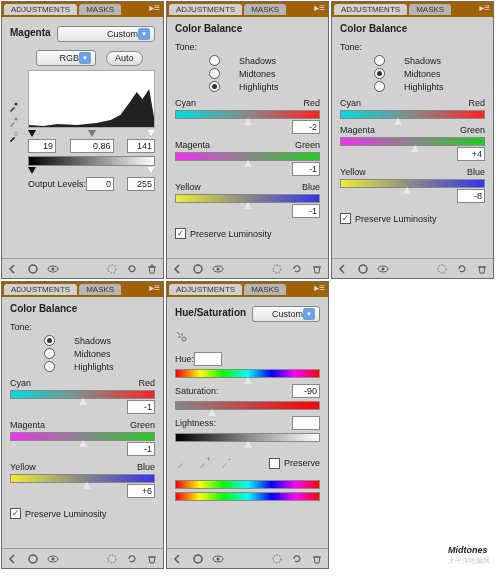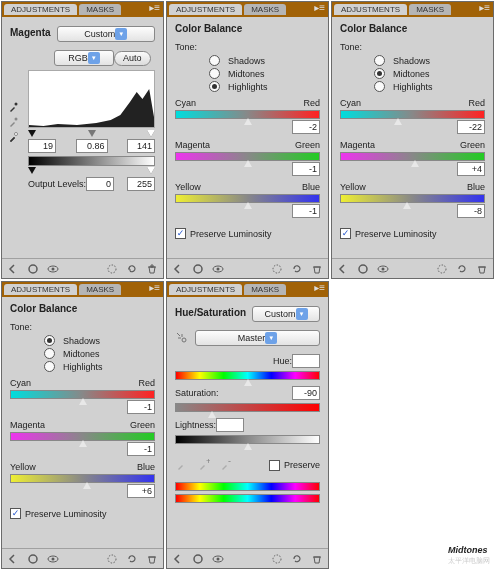--- a/index.html
+++ b/index.html
@@ -6,37 +6,37 @@
 body{background:#fff;width:500px;height:578px;position:relative}
 .grid{display:grid;grid-template-columns:repeat(3,165px);grid-template-rows:280px 290px;gap:0}
 .panel{background:#d1d1d1;border:1px solid #6b6b6b;display:flex;flex-direction:column;margin:1px}
 .tabbar{background:#a16207;display:flex;align-items:center;height:15px;position:relative}
 .tab{padding:1px 7px;font-size:8px;background:#b5b5b5;color:#333;border-top-left-radius:3px;border-top-right-radius:3px;margin-left:2px;cursor:pointer}
 .tab.active{background:#d1d1d1}
 .tabmenu{position:absolute;right:3px;top:2px;color:#ddd;font-size:10px;line-height:8px}
 .body{padding:6px 8px;flex:1;background:#d1d1d1}
 .title{font-size:10px;font-weight:bold;margin-bottom:4px}
 .row{display:flex;align-items:center;margin:3px 0}
-.dropdown{background:linear-gradient(#fdfdfd,#e3e3e3);border:1px solid #888;border-radius:3px;padding:1px 4px;display:flex;align-items:center;justify-content:center;min-width:60px;height:16px}
+.dropdown{background:linear-gradient(#fdfdfd,#e3e3e3);border:1px solid #888;border-radius:3px;padding:1px 4px;display:flex;align-items:center;justify-content:flex-end;min-width:60px;height:16px}
 .dd-arrow{background:#6ea2e8;border-radius:2px;width:12px;height:12px;display:flex;align-items:center;justify-content:center;color:#fff;font-size:7px}
 .btn{background:linear-gradient(#fafafa,#dcdcdc);border:1px solid #888;border-radius:9px;padding:1px 8px;height:15px;display:flex;align-items:center}
 .numbox{background:#fff;border:1px solid #888;width:28px;height:14px;padding:0 2px;display:flex;align-items:center;justify-content:flex-end}
 .histo{background:#fff;border:1px solid #aaa;height:58px;position:relative;margin:4px 0;overflow:hidden}
 .histo svg{position:absolute;bottom:0;left:0;width:100%;height:40px}
 .pickers{display:flex;flex-direction:column;gap:3px;position:absolute;left:6px;top:84px}
 .picker{width:12px;height:12px;display:flex;align-items:center;justify-content:center}
 .tri{width:0;height:0;border-left:4px solid transparent;border-right:4px solid transparent}
 .tri.b{border-top:7px solid #111}
 .tri.g{border-top:7px solid #777}
 .tri.w{border-top:7px solid #fff}
 .gradbar{height:10px;background:linear-gradient(90deg,#000,#fff);border:1px solid #888;margin:3px 0}
 .footer{background:#d1d1d1;border-top:1px solid #a0a0a0;height:20px;display:flex;align-items:center;padding:0 4px;gap:6px}
 .ficon{width:14px;height:14px;opacity:.75;display:flex;align-items:center;justify-content:center}
 .ficon svg{width:12px;height:12px}
-.radio{display:flex;align-items:center;gap:8px;margin:2px 0 2px 34px}
+.radio{display:flex;align-items:center;gap:19px;margin:2px 0 2px 34px}
 .rcirc{width:11px;height:11px;border:1px solid #555;border-radius:50%;background:#fafafa;display:flex;align-items:center;justify-content:center}
 .rcirc.on::after{content:"";width:5px;height:5px;background:#333;border-radius:50%}
 .slabels{display:flex;justify-content:space-between;font-size:9px;margin-top:6px}
 .sliderbar{height:9px;border:1px solid #888;position:relative;margin:2px 0 1px}
 .sliderbar .thumb{position:absolute;bottom:-7px;left:50%;transform:translateX(-50%)}
 .thumb{width:0;height:0;border-left:4px solid transparent;border-right:4px solid transparent;border-bottom:7px solid #e8e8e8}
 .sright{display:flex;justify-content:flex-end;margin:1px 0 4px}
 .chk{display:flex;align-items:center;gap:4px;margin-top:10px}
 .chkbox{width:11px;height:11px;border:1px solid #555;background:#fff;color:#2255cc;font-size:9px;line-height:9px;text-align:center}
 .huebar{height:9px;background:linear-gradient(90deg,#f00,#ff0,#0f0,#0ff,#00f,#f0f,#f00);border:1px solid #888}
@@ -65,21 +65,21 @@
     <div class="tabmenu">▸≡</div>
   </div>
   <div class="body" style="position:relative">
     <div class="row" style="gap:6px">
       <span class="title">Magenta</span>
       <div class="dropdown" style="flex:1">
         <span>Custom</span>
         <span class="dd-arrow">▾</span>
       </div>
     </div>
-    <div class="row" style="margin-left:44px;gap:0;margin-top:8px">
+    <div class="row" style="margin-left:26px;gap:10px;margin-top:8px">
       <div class="dropdown" style="width:60px">
         <span>RGB</span>
         <span class="dd-arrow">▾</span>
       </div>
       <div class="btn">Auto</div>
     </div>
     <div class="pickers">
       <div class="picker">
             <svg viewBox="0 0 12 12">
               <path d="M2 10l4-4 1 1-4 4z" fill="#333"></path>
@@ -105,21 +105,21 @@
               <path d="M0 40 L0 38 L15 39 L30 37 L50 38 L70 36 L85 33 L95 28 L105 15 L112 5 L118 12 L125 2 L130 30 L130 40 Z" fill="#222"></path>
             </svg>
       </div>
       <div style="display:flex;justify-content:space-between;margin-top:-2px">
         <div class="tri b"></div>
         <div class="tri g"></div>
         <div class="tri w" style="filter:drop-shadow(0 0 0.5px #555)"></div>
       </div>
       <div style="display:flex;justify-content:space-between;margin-top:2px">
         <div class="numbox">19</div>
-        <div class="numbox" style="width:32px">0.86</div>
+        <div class="numbox" style="width:44px">0.86</div>
         <div class="numbox">141</div>
       </div>
       <div class="gradbar"></div>
       <div style="display:flex;justify-content:space-between;margin-top:-2px">
         <div class="tri b"></div>
         <div class="tri w" style="filter:drop-shadow(0 0 0.5px #555)"></div>
       </div>
       <div class="row" style="justify-content:space-between;margin-top:3px">
         <span>Output Levels:</span>
         <div class="numbox">0</div>
@@ -281,23 +281,20 @@
     <div class="radio">
           <span class="rcirc"></span>
           <span>Highlights</span>
         </div>
     <div class="slabels">
           <span>Cyan</span>
           <span>Red</span>
         </div>
     <div class="sliderbar" style="background:linear-gradient(90deg,#0dd,#888,#f22)">
           <div class="thumb" style="left:40%"></div>
-        </div>
-    <div class="sright">
-          <div class="numbox">-22</div>
         </div>
     <div class="slabels">
           <span>Magenta</span>
           <span>Green</span>
         </div>
     <div class="sliderbar" style="background:linear-gradient(90deg,#e3e,#888,#2c2)">
           <div class="thumb" style="left:52%"></div>
         </div>
     <div class="sright">
           <div class="numbox">+4</div>
@@ -461,40 +458,36 @@
             <span class="dd-arrow">▾</span>
           </div>
     </div>
     <div class="row" style="gap:6px;margin-top:8px">
       <span class="ficon">
             <svg viewBox="0 0 12 12">
               <path d="M2 6h3M6 2v3M1 1l3 3" stroke="#555" stroke-width="1"></path>
               <circle cx="8" cy="8" r="2" stroke="#555" fill="none"></circle>
             </svg>
           </span>
-      <div class="dropdown" style="flex:1">
-            <span>Master</span>
-            <span class="dd-arrow">▾</span>
-          </div>
-    </div>
-    <div class="row" style="justify-content:flex-end;margin-top:8px">
+    </div>
+    <div class="row" style="justify-content:flex-start;margin-top:8px">
           <span>Hue:</span>
           <div class="numbox"></div>
         </div>
     <div class="huebar sliderbar">
           <div class="thumb"></div>
         </div>
     <div class="row" style="justify-content:space-between;margin-top:6px">
           <span>Saturation:</span>
           <div class="numbox">-90</div>
         </div>
     <div class="satbar sliderbar">
           <div class="thumb" style="left:25%"></div>
         </div>
-    <div class="row" style="margin-top:6px">
+    <div class="row" style="justify-content:space-between;margin-top:6px">
           <span>Lightness:</span>
           <div class="numbox"></div>
         </div>
     <div class="lightbar sliderbar">
           <div class="thumb"></div>
         </div>
     <div class="row" style="margin-top:14px;gap:8px;align-items:center">
       <span class="ficon" style="opacity:.4">
             <svg viewBox="0 0 12 12">
               <path d="M2 10l4-4 1 1-4 4z" fill="#777"></path>

